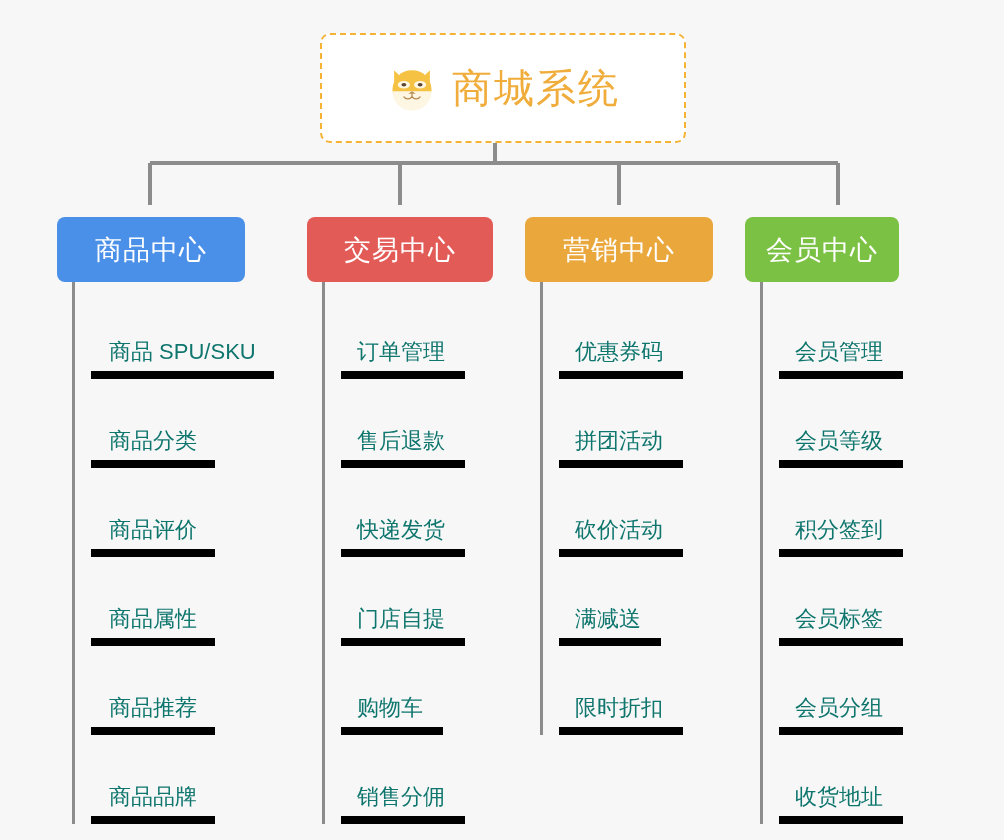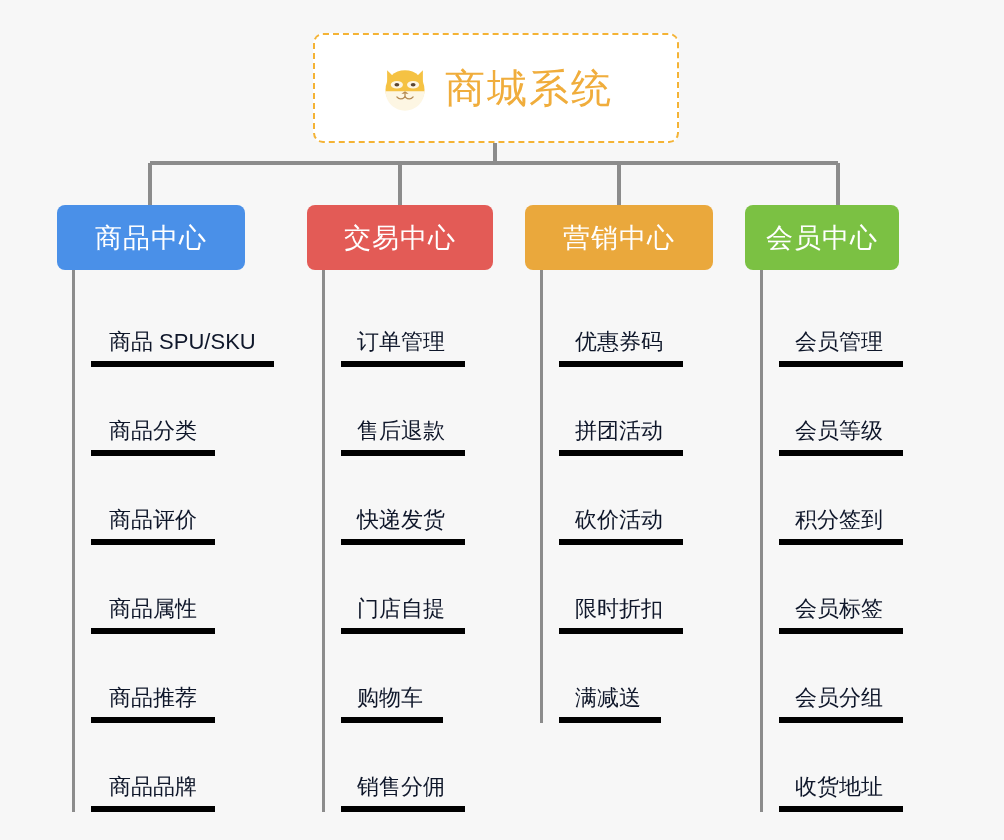--- a/index.html
+++ b/index.html
@@ -16,21 +16,21 @@
   #mindmap {
     position: relative;
     width: 1004px;
     height: 840px;
     background: #f7f7f7;
   }
 
   
   .root-node {
     position: absolute;
-    left: 313px;
+    left: 320px;
     top: 33px;
     width: 366px;
     height: 110px;
     background: #ffffff;
     border: 2px dashed #f4b335;
     border-radius: 10px;
     display: flex;
     align-items: center;
     justify-content: center;
     gap: 14px;
@@ -57,21 +57,21 @@
     left: 0;
     top: 0;
     width: 1004px;
     height: 840px;
     pointer-events: none;
   }
 
   
   .column {
     position: absolute;
-    top: 205px;
+    top: 217px;
     width: 190px;
   }
 
   .col-0 { left: 57px;  }
   .col-1 { left: 307px; }
   .col-2 { left: 525px; }
   .col-3 { left: 745px; }
 
   .cat-box {
     height: 65px;
@@ -105,24 +105,24 @@
   .leaf {
     height: 89px;
     display: flex;
     align-items: flex-end;
     justify-content: flex-start;
     position: relative;
   }
 
   .leaf-label {
     font-size: 22px;
-    color: #0f172a;
+    color: #0f766e;
     line-height: 1.1;
     padding: 0 18px 7px 18px;
-    border-bottom: 6px solid #000000;
+    border-bottom: 8px solid #000000;
     white-space: nowrap;
     display: inline-block;
   }
 
   
   .col-1 .leaf-label { padding-left: 16px; padding-right: 20px; }
   .col-2 .leaf-label { padding-left: 16px; padding-right: 20px; }
   .col-3 .leaf-label { padding-left: 16px; padding-right: 20px; }
 </style>
 </head>
@@ -222,24 +222,24 @@
       <div class="leaf">
           <span class="leaf-label">优惠券码</span>
         </div>
       <div class="leaf">
           <span class="leaf-label">拼团活动</span>
         </div>
       <div class="leaf">
           <span class="leaf-label">砍价活动</span>
         </div>
       <div class="leaf">
+          <span class="leaf-label">满减送</span>
+        </div>
+      <div class="leaf">
           <span class="leaf-label">限时折扣</span>
-        </div>
-      <div class="leaf">
-          <span class="leaf-label">满减送</span>
         </div>
     </div>
   </div>
 
   <div class="column col-3">
     <div class="cat-box" style="background:#7bc143;">
       <span>会员中心</span>
     </div>
     <div class="leaves">
       <div class="leaf">

